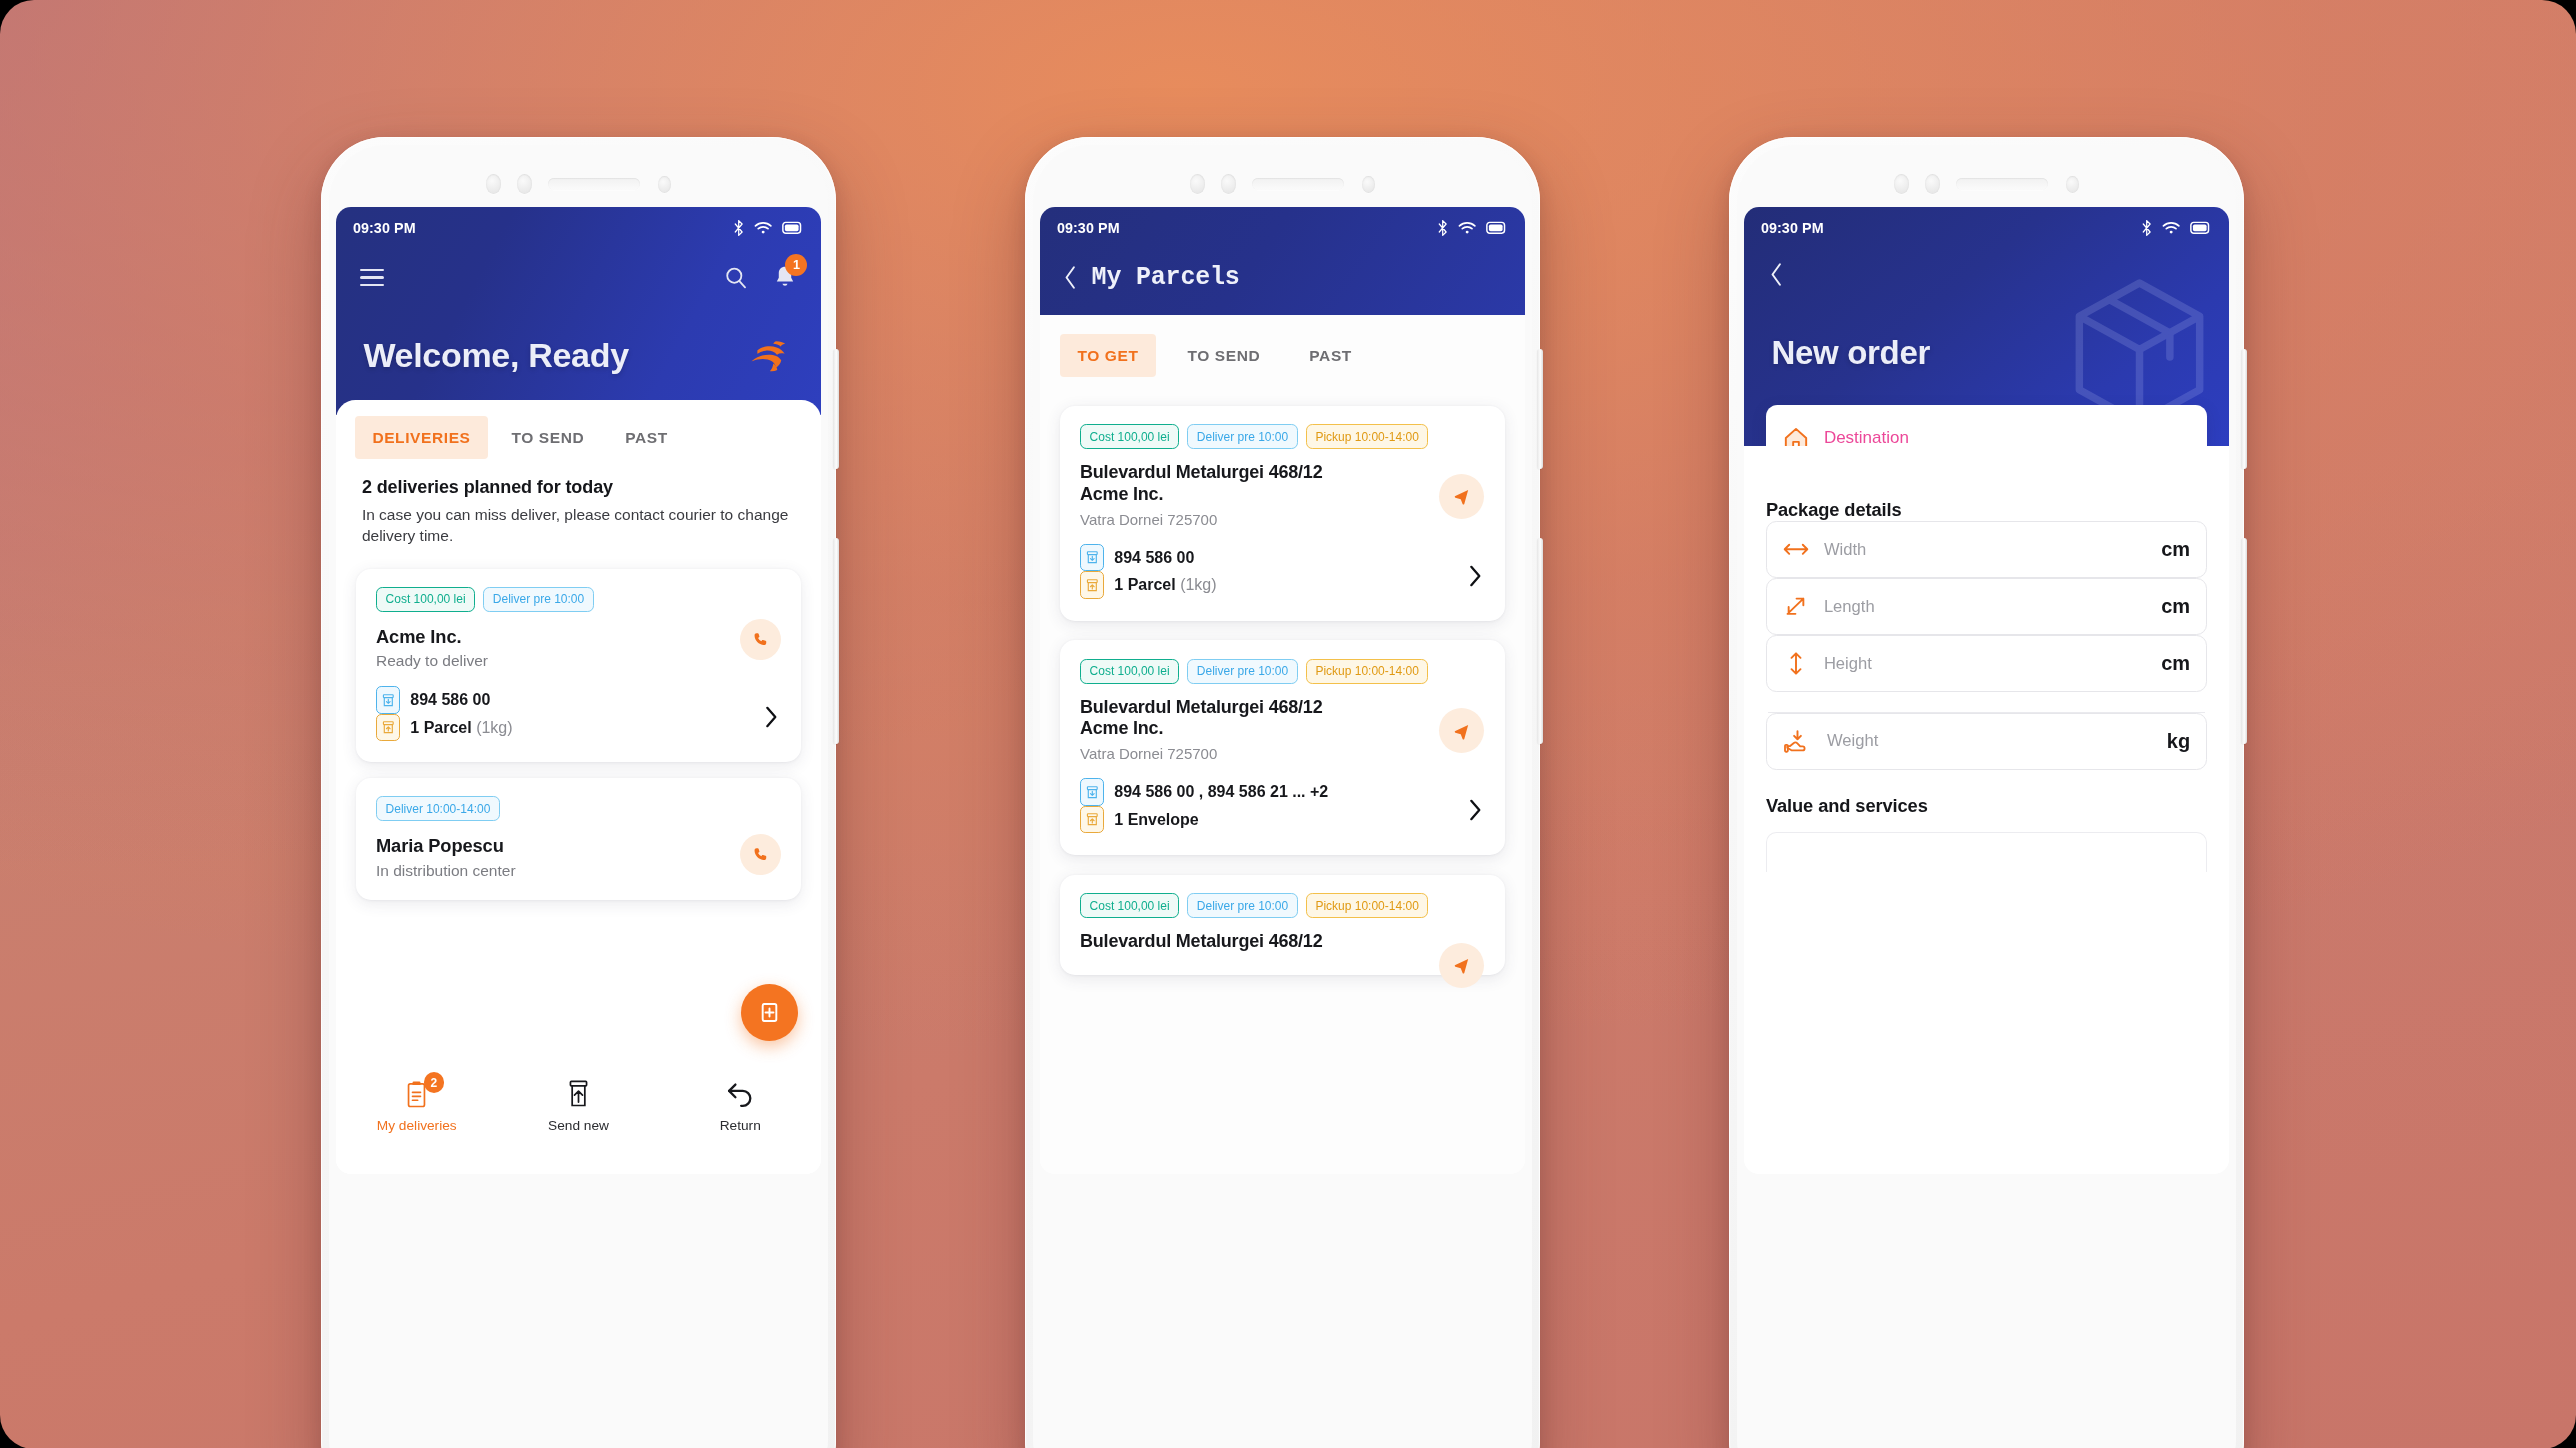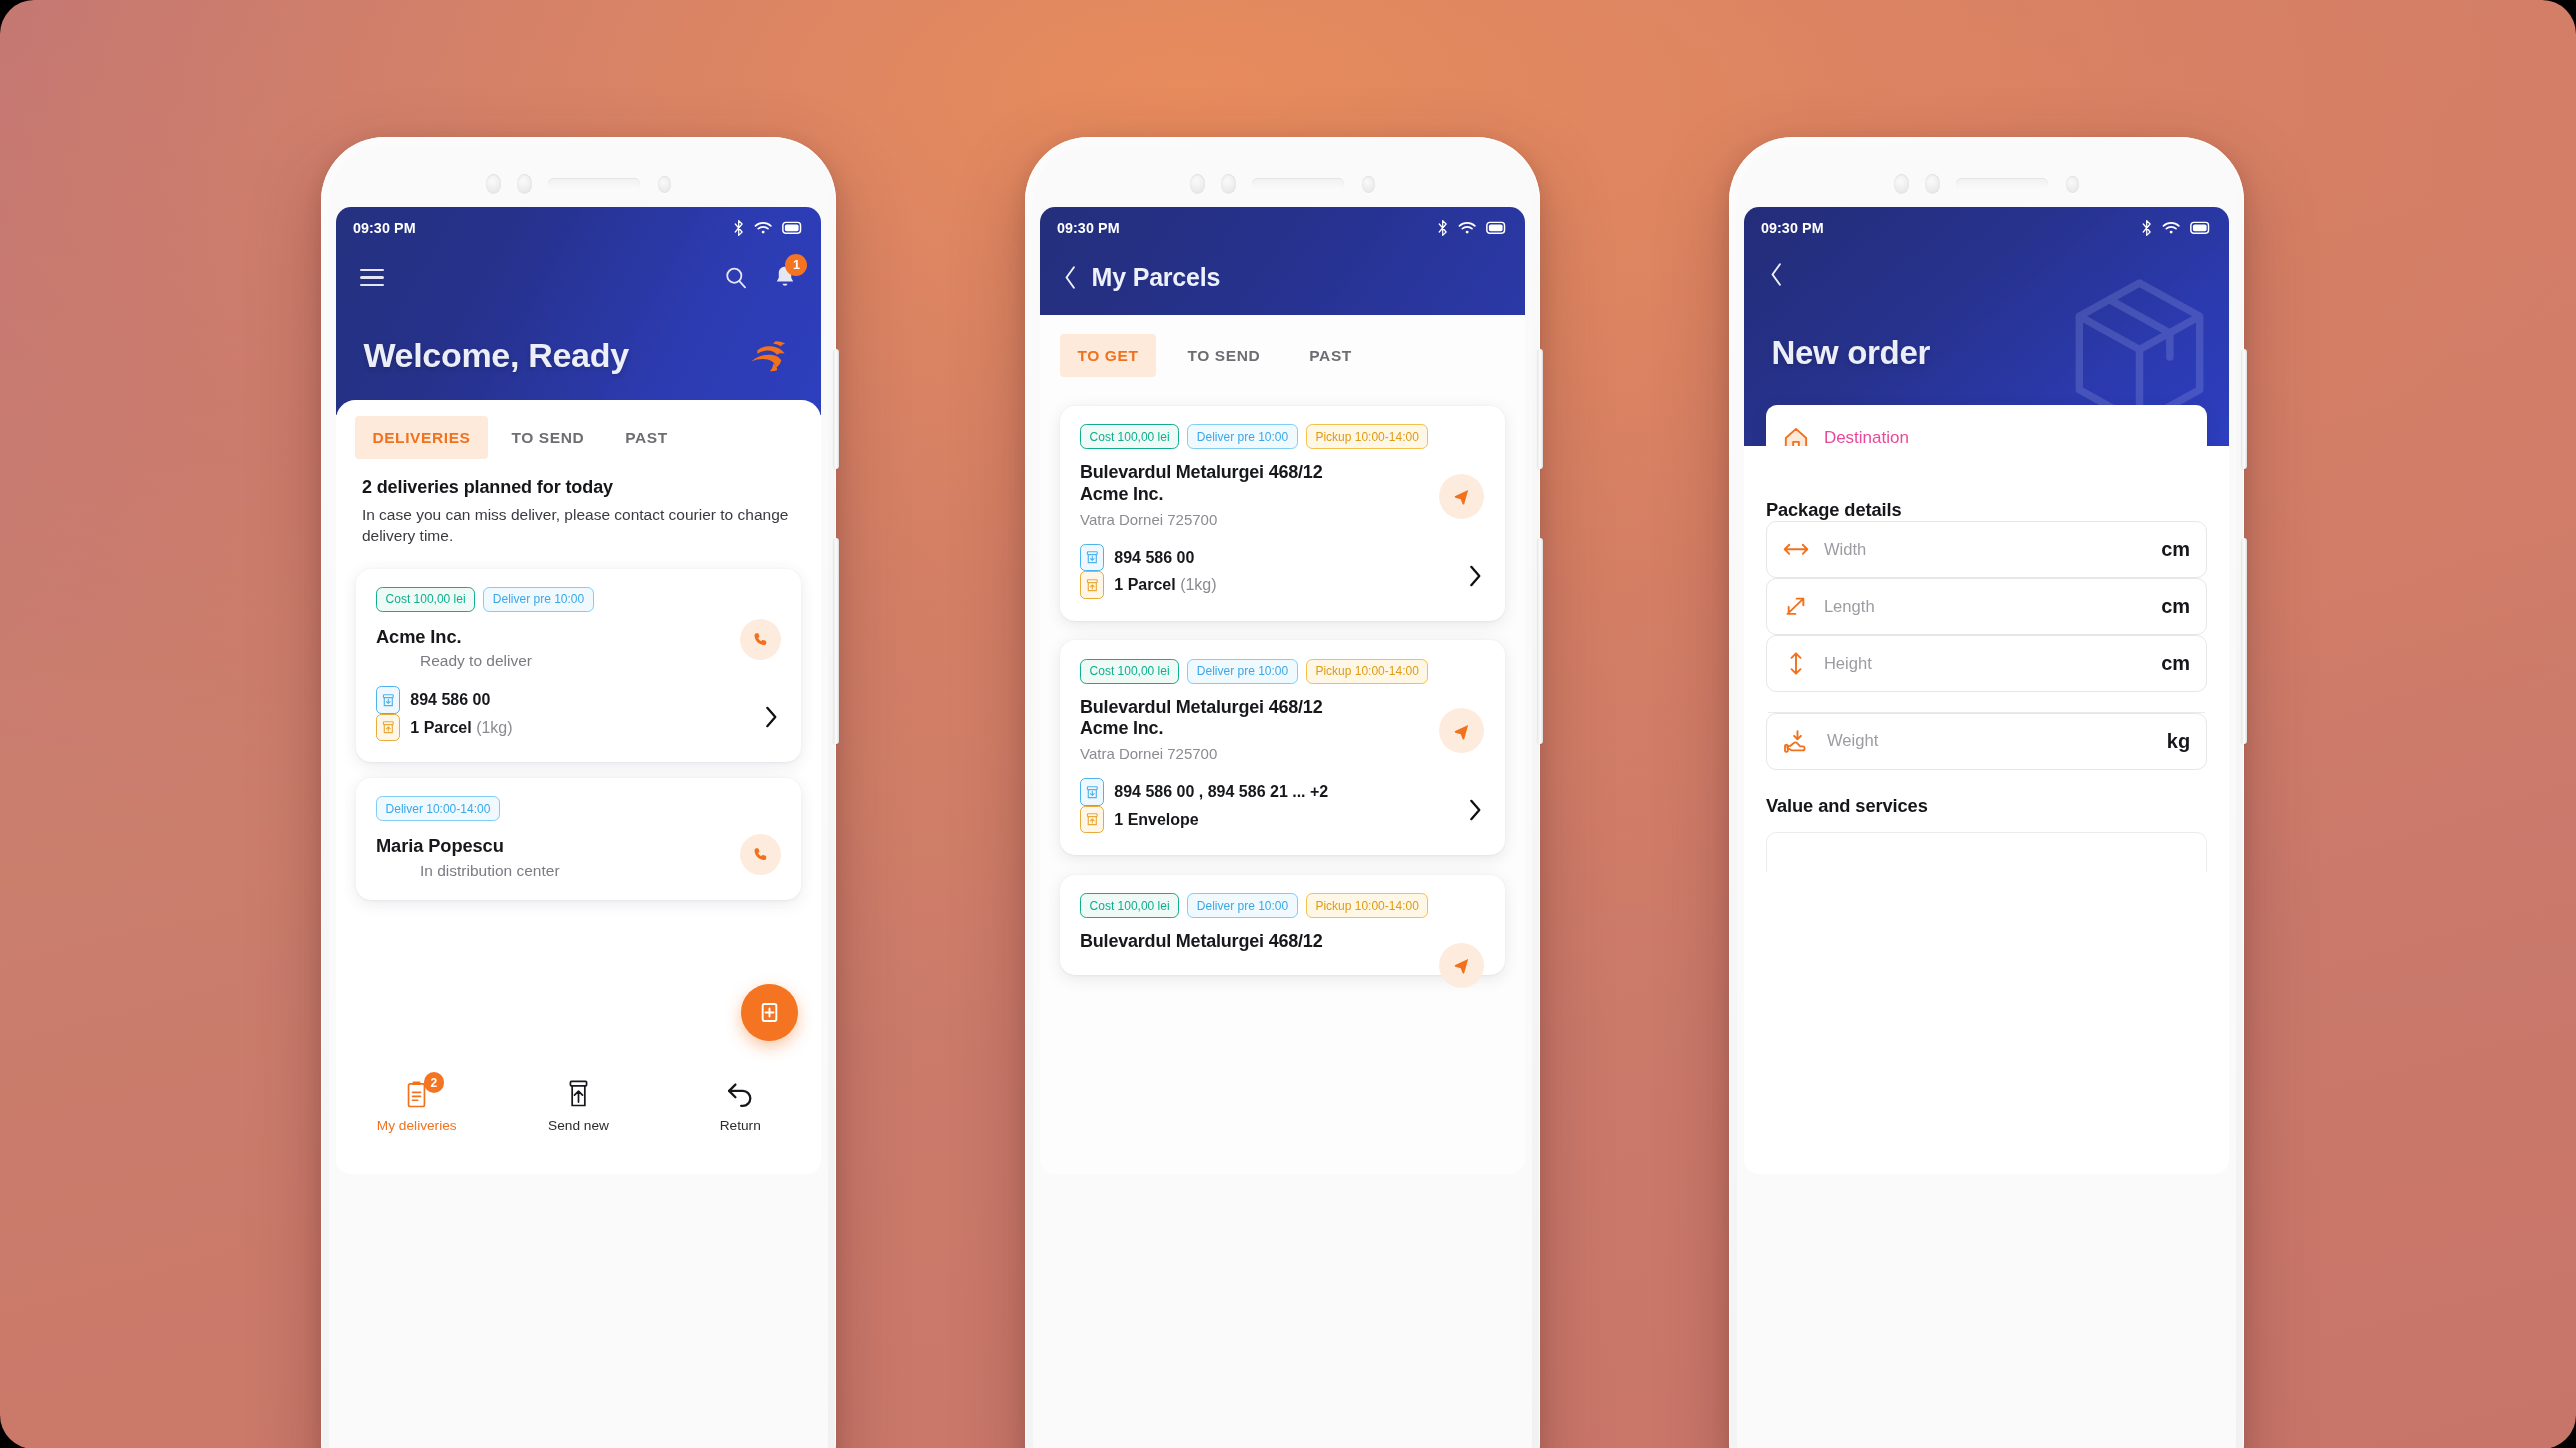--- a/index.html
+++ b/index.html
@@ -176,21 +176,21 @@
   .chip {
     font-size: 12px; font-weight: 500;
     padding: 4.6px 8.6px; border-radius: 6.3px;
     border: 1.1px solid; white-space: nowrap;
   }
   .chip.green  { color: #0fae8e; border-color: #0fae8e; background: #effaf7; }
   .chip.blue   { color: #3aa8e8; border-color: #7fcdf2; background: #f0f9fe; }
   .chip.yellow { color: #e09a14; border-color: #f3c04a; background: #fef7e6; }
 
   .card-title { margin-top: 13.7px; font-size: 18.3px; font-weight: 700; color: #17181c; letter-spacing: -0.1px; }
-  .card-sub   { margin-top: 4.6px; font-size: 15.5px; color: #7b7c82; margin-left: 44px; }
+  .card-sub   { margin-top: 4.6px; font-size: 15.5px; color: #7b7c82; }
   .addr-title { margin-top: 12.6px; font-size: 18px; font-weight: 700; color: #17181c; line-height: 1.2; letter-spacing: -0.2px; }
   .addr-sub   { margin-top: 5.7px; font-size: 15px; color: #8b8c92; }
 
   .rows { margin-top: 16px; display: flex; flex-direction: column; }
   .row { display: flex; align-items: center; gap: 10.3px; }
   .row-text { font-size: 16px; font-weight: 700; color: #17181c; }
   .row-text .muted { color: #8b8c92; font-weight: 400; }
 
   .icon-box {
     width: 24px; height: 27.5px; border-radius: 5.2px;
@@ -239,21 +239,21 @@
     display: flex; align-items: center; justify-content: center;
     box-shadow: 0 5.7px 16px rgba(244,116,33,0.42), 0 0 0 2.9px #fff;
     z-index: 9; cursor: pointer;
   }
 
   
   .p2-titlebar {
     display: flex; align-items: center; gap: 13.7px;
     padding: 13.7px 23px 23px 23px;
   }
-  .p2-title { font-size: 25px; font-weight: 700; color: #eef0fa; letter-spacing: -0.2px; }
+  .p2-title { font-size: 25px; font-weight: 700; color: #eef0fa; letter-spacing: -0.2px; font-family: Liberation Mono, monospace; }
   .p2-body { background: #fdfdfd; flex: 1; overflow: hidden; }
   .p2-card {
     background: #fff; border-radius: 15px;
     box-shadow: 0 3.4px 15px rgba(60,60,90,0.10), 0 0.6px 2.3px rgba(60,60,90,0.06);
     padding: 18.3px 19.5px 22px 19.5px;
     margin: 0 20.6px 19.5px 20.6px;
     position: relative;
   }
   .nav-fab {
     position: absolute; right: 20.6px; top: 68px;

